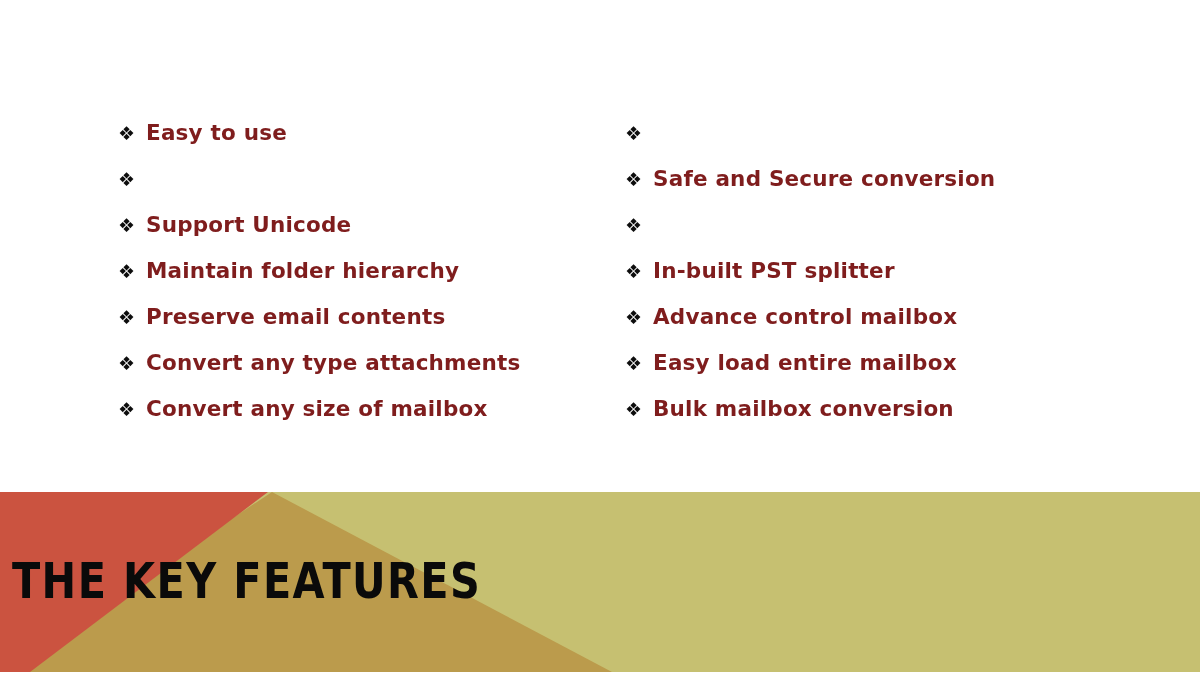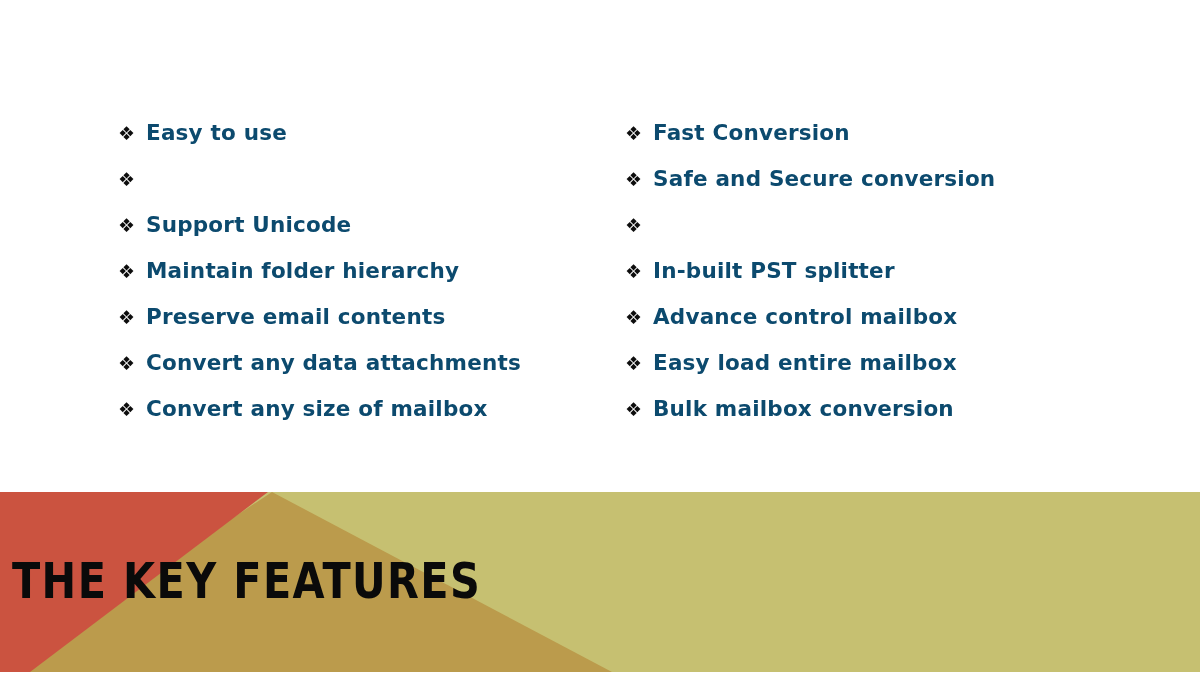--- a/index.html
+++ b/index.html
@@ -49,21 +49,21 @@
     color: #0d0d0d;
     width: 28px;
     flex: 0 0 28px;
     line-height: 46px;
   }
   .bullet-text {
     font-family: "DejaVu Sans", "Liberation Sans", sans-serif;
     font-size: 21.5px;
     font-weight: 700;
     letter-spacing: 0.2px;
-    color: #0c4a6e;
+    color: #7f1d1d;
     line-height: 46px;
   }
 
   
   .band {
     position: absolute;
     left: 0;
     top: 492px;
     width: 1200px;
     height: 180px;
@@ -122,32 +122,31 @@
       <div class="bullet-item">
         <span class="bullet-glyph">❖</span>
         <span class="bullet-text">Maintain folder hierarchy</span>
       </div>
       <div class="bullet-item">
         <span class="bullet-glyph">❖</span>
         <span class="bullet-text">Preserve email contents</span>
       </div>
       <div class="bullet-item">
         <span class="bullet-glyph">❖</span>
-        <span class="bullet-text">Convert any data attachments</span>
+        <span class="bullet-text">Convert any type attachments</span>
       </div>
       <div class="bullet-item">
         <span class="bullet-glyph">❖</span>
         <span class="bullet-text">Convert any size of mailbox</span>
       </div>
     </div>
 
     <div class="bullet-column right">
       <div class="bullet-item">
         <span class="bullet-glyph">❖</span>
-        <span class="bullet-text">Fast Conversion</span>
       </div>
       <div class="bullet-item">
         <span class="bullet-glyph">❖</span>
         <span class="bullet-text">Safe and Secure conversion</span>
       </div>
       <div class="bullet-item">
         <span class="bullet-glyph">❖</span>
       </div>
       <div class="bullet-item">
         <span class="bullet-glyph">❖</span>

